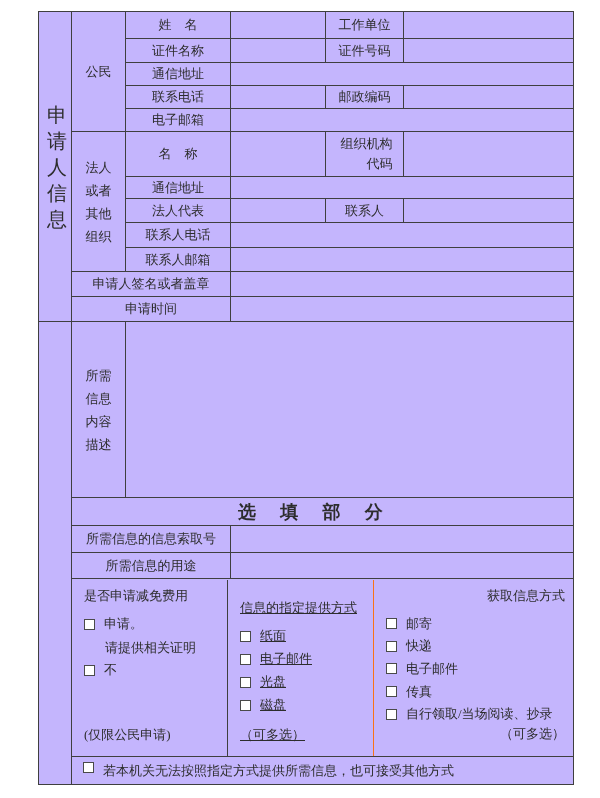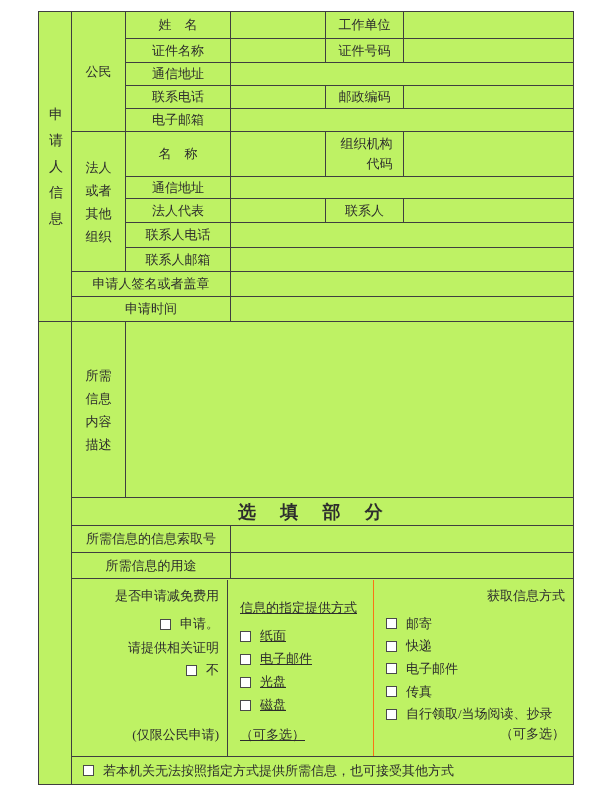--- a/index.html
+++ b/index.html
@@ -8,54 +8,54 @@
     font-family:"Liberation Serif","DejaVu Serif",serif;
     color:#2d2d2d; overflow:hidden;
   }
   table.form {
     position:absolute; left:38px; top:11px; width:535px;
     border-collapse:collapse; table-layout:fixed;
   }
   table.form td {
     border:1px solid #3f3f3f; padding:0; font-size:13px;
     text-align:center; vertical-align:middle; overflow:hidden;
-    background:#bef264;
+    background:#c4b5fd;
   }
   .vert {
-    width:16px; margin:0 auto; line-height:26px; font-size:14px;
+    width:16px; margin:0 auto; line-height:26px; font-size:20px;
     word-break:break-all; text-align:right;
   }
   .vert6 { line-height:33px;margin-left:46px; }
   .wrap2 { width:30px; margin:16px auto; line-height:23px; word-break:break-all; text-align:center; }
   .wrap4 { width:56px; margin:0 auto; line-height:20px; word-break:break-all; text-align:right; }
   .opt-header {
     font-weight:bold; font-size:18px; letter-spacing:1.35em; text-indent:1.35em;
   }
   td.multi { vertical-align:top; }
   .cols { display:flex; height:176px; }
   .col {
     box-sizing:border-box; display:flex; flex-direction:column;
     text-align:left; padding:5px 8px 12px 12px; font-size:13px;
   }
-  .col1 { flex:0 0 156px; border-right:1px solid #3f3f3f;align-items:flex-end; }
+  .col1 { flex:0 0 156px; border-right:1px solid #3f3f3f; }
   .col2 { flex:0 0 146px; border-right:1px solid #f97316;text-decoration:underline; }
   .col3 { flex:1 1 auto;text-align:right; }
   .col-title { height:22px; line-height:22px; }
   .col2 .col-title { margin-top:12px; }
   .opt { display:flex; align-items:center; height:23px; }
   .opt-first { margin-top:6px; }
   .cb {
     display:inline-block; box-sizing:border-box; width:11px; height:11px;
     border:1px solid #4a4a4a; background:#fff; margin-right:9px; flex:0 0 auto;
   }
   .note-indent { padding-left:21px; height:23px; line-height:23px; }
   .spacer { flex:1 1 auto; }
   .footnote { height:18px; line-height:18px; }
   td.fallback-cell { text-align:left; }
-  .fallback-inner { display:flex; align-items:center; padding-left:11px; }
+  .fallback-inner { display:flex; align-items:flex-start; padding-left:11px; }
 </style>
 </head>
 <body>
 
 <div class="page">
   <table class="form">
     <colgroup>
       <col style="width:33px">
         <col style="width:54px">
         <col style="width:105px">

